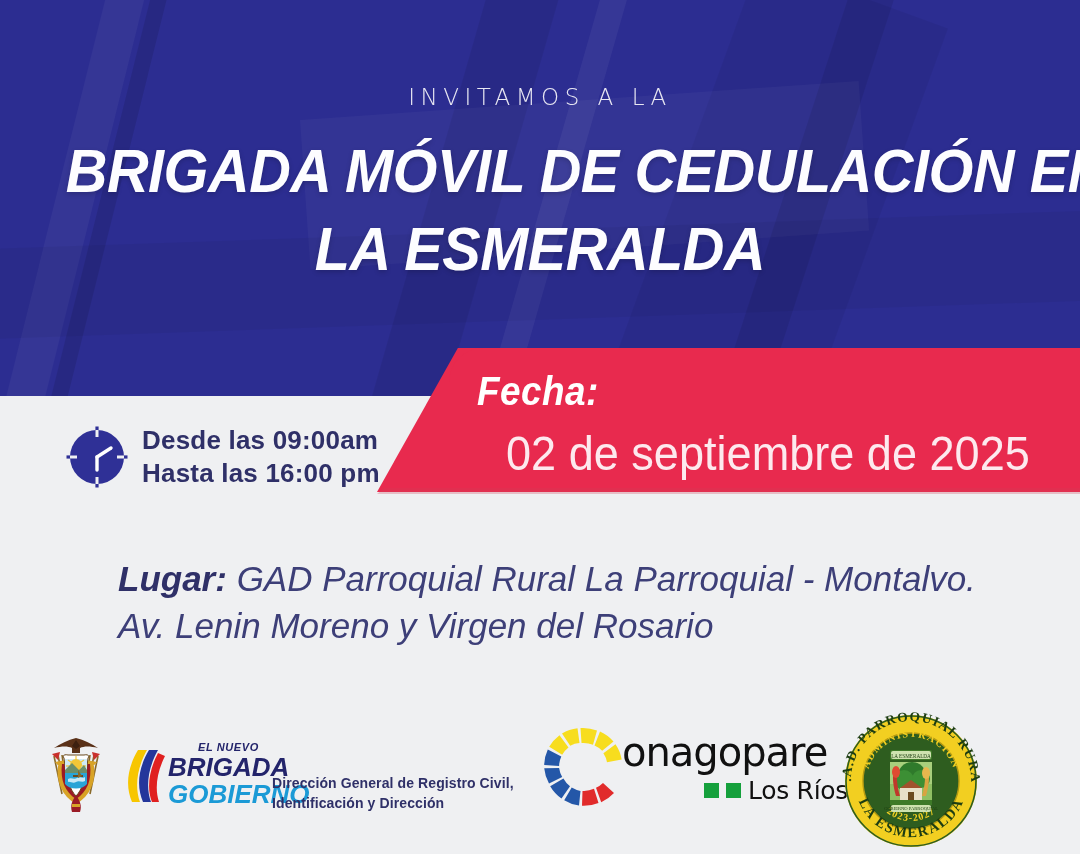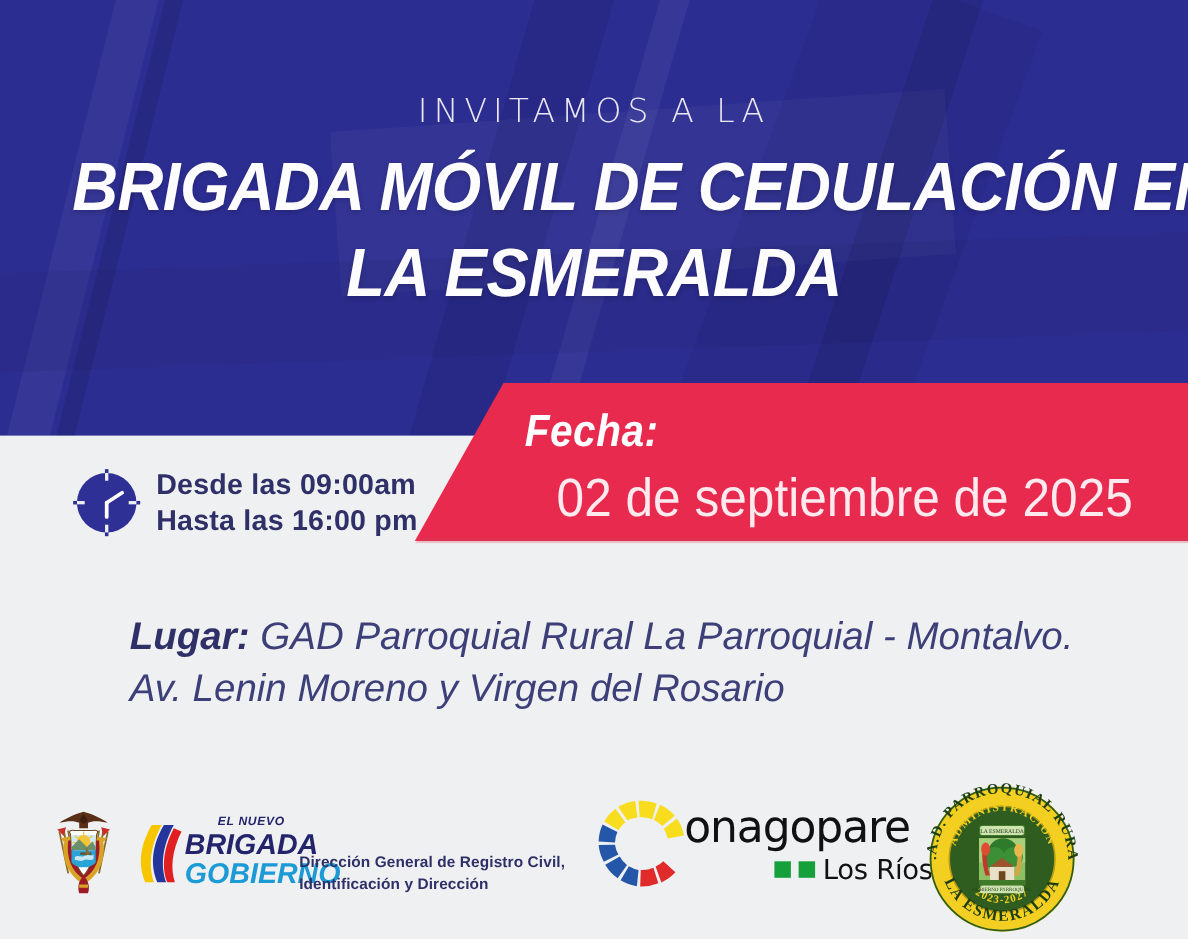--- a/index.html
+++ b/index.html
@@ -31,21 +31,21 @@
   .band.b4{left:640px;top:-140px;width:26px;height:700px;transform:rotate(16deg);background:rgba(255,255,255,0.05);}
   .band.b5{left:760px;top:-40px;width:200px;height:520px;transform:rotate(20deg);background:rgba(0,0,0,0.05);}
   .band.b6{left:300px;top:120px;width:560px;height:150px;transform:rotate(-4deg);background:rgba(255,255,255,0.035);}
   .band.b7{left:-40px;top:250px;width:1200px;height:90px;transform:rotate(-2deg);background:rgba(0,0,0,0.045);}
   .band.b8{left:880px;top:-100px;width:44px;height:640px;transform:rotate(18deg);background:rgba(0,0,0,0.08);}
 
   .invitamos{
     position:absolute;left:0;top:84px;width:1080px;
     text-align:center;
     color:#e8e7f2;
-    font-size:30px;
+    font-size:23px;
     font-weight:300;
     letter-spacing:5.5px;
     font-family:"DejaVu Sans", sans-serif;
     z-index:4;
   }
   .title{
     position:absolute;left:30px;top:140px;width:1020px;
     text-align:center;
     color:#fdfdff;
     font-family:"Liberation Sans Narrow","Liberation Sans",sans-serif;

